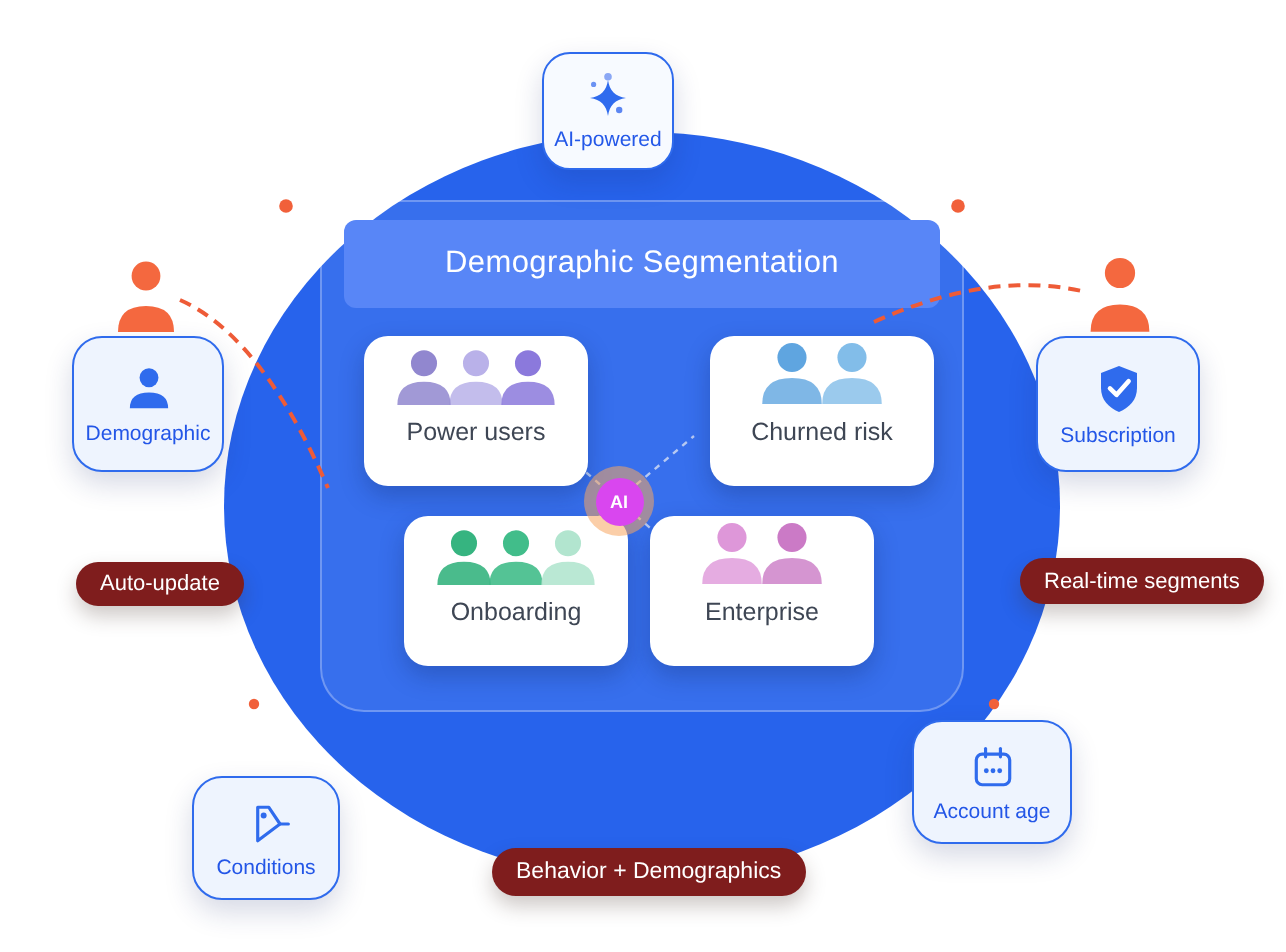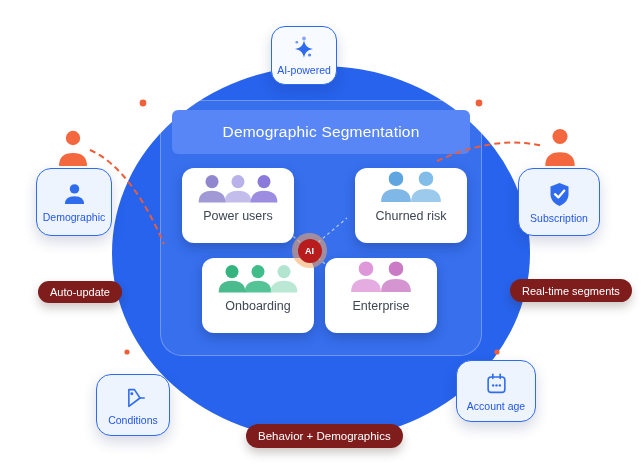--- a/index.html
+++ b/index.html
@@ -40,21 +40,21 @@
   #card-power{left:182px;top:168px;}
   #card-churn{left:325px;top:168px;margin-left:30px;}
   #card-onboard{left:182px;top:258px;margin-left:20px;}
   #card-ent{left:325px;top:258px;}
   
   .hub-halo{
     position:absolute;left:292px;top:233px;width:35px;height:35px;border-radius:50%;
     background:rgba(247,166,97,0.55);z-index:5;display:flex;align-items:center;justify-content:center;
   }
   .hub-core{
-    width:24px;height:24px;border-radius:50%;background:#b91c1c;
+    width:24px;height:24px;border-radius:50%;background:#d946ef;
     display:flex;align-items:center;justify-content:center;
     color:#ffffff;font-size:9px;font-weight:bold;
   }
   
   .ai-badge{
     position:absolute;left:271px;top:26px;width:66px;height:59px;border-radius:14px;
     background:#f7faff;border:1.5px solid #2e6aed;box-shadow:0 6px 14px rgba(20,40,110,0.18);
     z-index:7;display:flex;flex-direction:column;align-items:center;justify-content:center;gap:2px;
     box-sizing:border-box;
   }
@@ -62,21 +62,21 @@
   
   .side-card{
     position:absolute;border-radius:15px;background:#eef4fe;border:1.5px solid #2f6bed;
     box-shadow:0 6px 14px rgba(25,45,110,0.18);z-index:7;
     display:flex;flex-direction:column;align-items:center;justify-content:center;gap:3px;
     box-sizing:border-box;
   }
   .side-card .lbl{font-size:10.5px;font-weight:500;color:#2356e7;}
   #sc-attributes{left:36px;top:168px;width:76px;height:68px;}
   #sc-subscription{left:518px;top:168px;width:82px;height:68px;}
-  #sc-conditions{left:96px;top:374px;width:74px;height:62px;}
+  #sc-conditions{left:96px;top:388px;width:74px;height:62px;}
   #sc-account{left:456px;top:360px;width:80px;height:62px;}
   
   .pill{
     position:absolute;border-radius:12px;background:#7f1d1d;color:#ffffff;
     display:inline-flex;align-items:center;justify-content:center;
     font-size:11px;font-weight:500;padding:0 12px;z-index:7;
     box-shadow:0 5px 10px rgba(60,40,30,0.25);white-space:nowrap;
   }
   #pill-auto{left:38px;top:281px;height:22px;}
   #pill-realtime{left:510px;top:279px;height:23px;}

